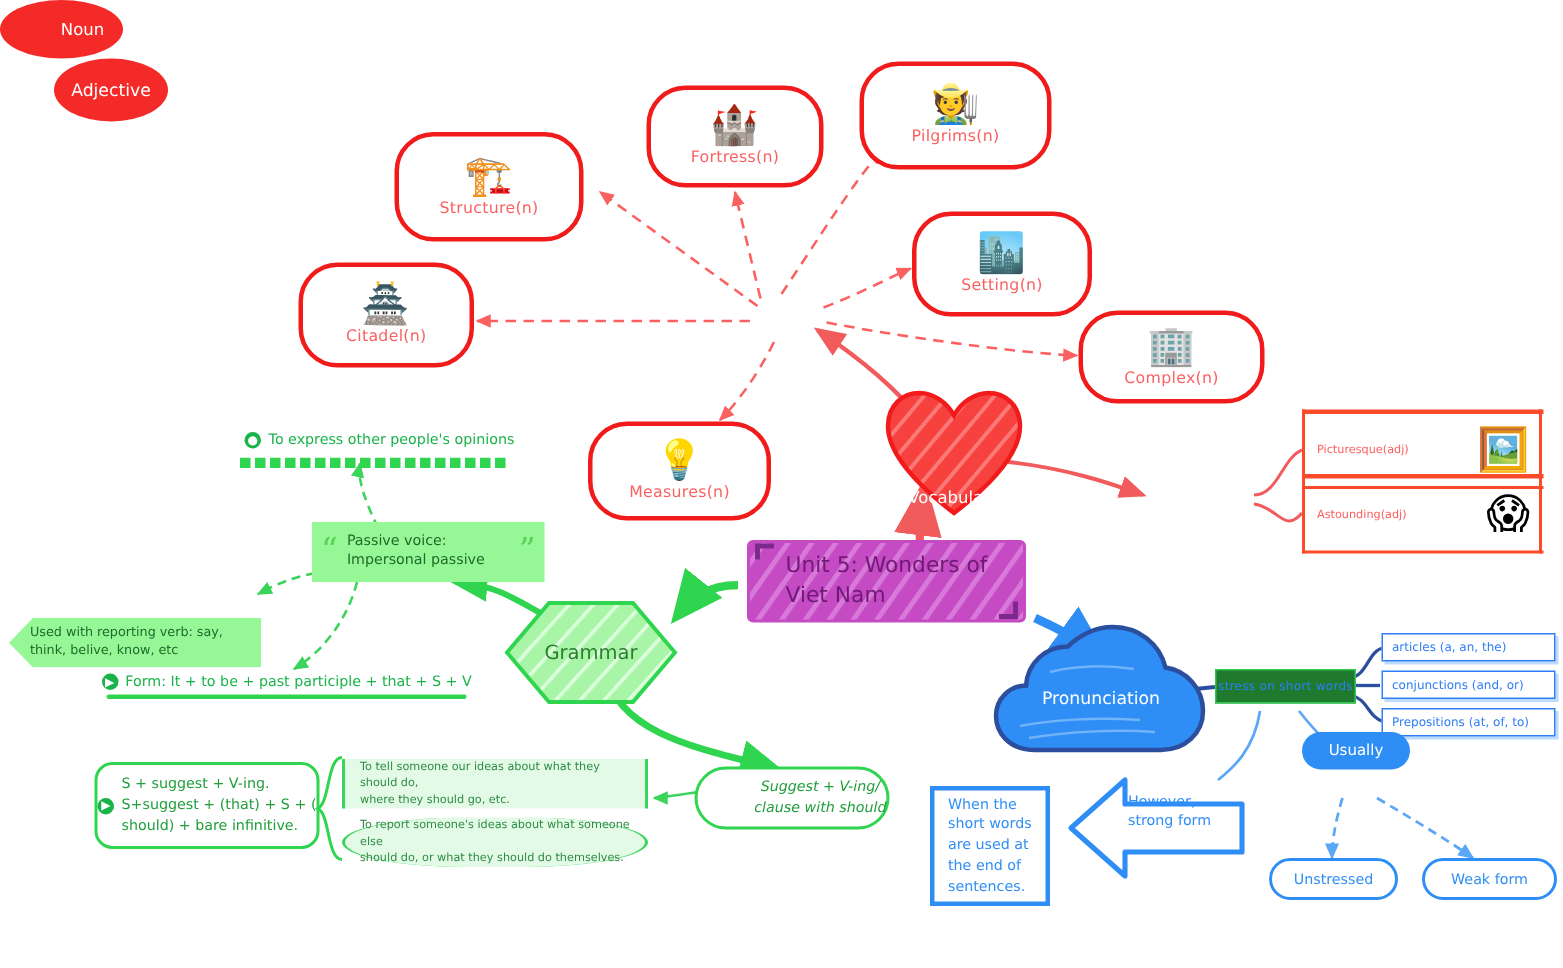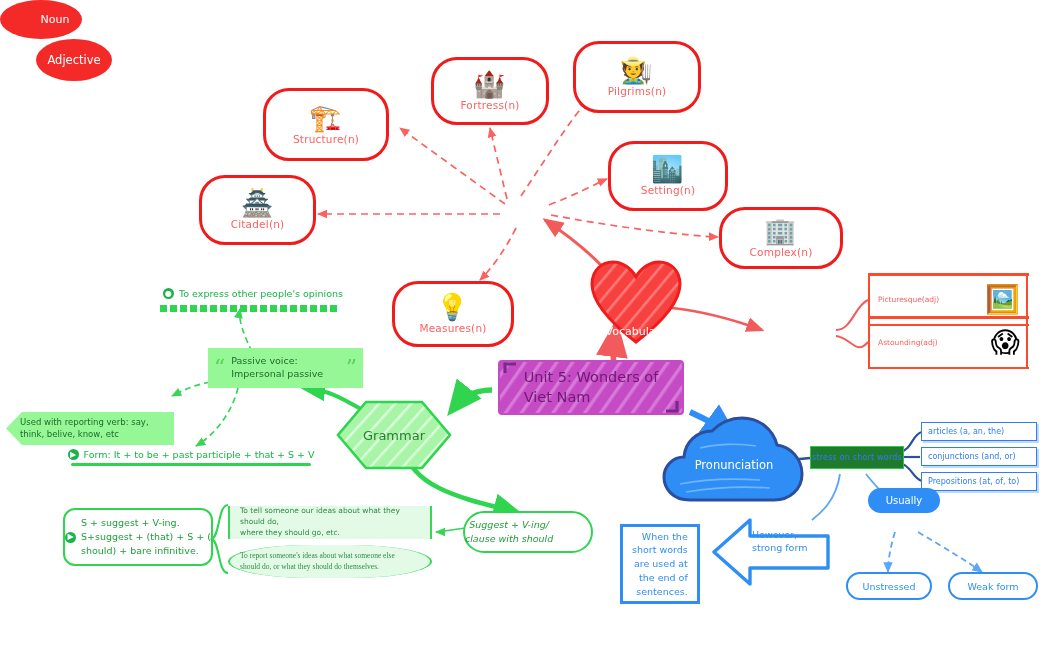--- a/index.html
+++ b/index.html
@@ -61,21 +61,21 @@
   .greenline .rule{height:3px;background:#2fd44f;border-radius:2px;margin-top:3px;}
   .dashrule{position:absolute;height:9px;}
 
   .roundgreen{position:absolute;border:2.5px solid #2fd44f;border-radius:12px;
         background:#fff;box-sizing:border-box;display:flex;align-items:center;
         justify-content:center;}
   .roundgreen .rgt{font-size:9.5px;color:#1f9e3a;line-height:1.45;text-align:left;}
 
   .pillgreen{position:absolute;border:2.5px solid #2fd44f;border-radius:22px;
         background:#fff;box-sizing:border-box;display:flex;align-items:center;
-        justify-content:flex-start;}
+        justify-content:flex-end;}
   .pillgreen .pgt{font-size:9.5px;color:#1f9e3a;line-height:1.45;
         font-style:italic;text-align:center;}
 
   .gbrk{position:absolute;background:#e3fbe6;box-sizing:border-box;
         display:flex;align-items:center;}
   .gbrk .gbt{font-size:7.5px;color:#2f8a45;line-height:1.45;text-align:left;
         padding:0 10px;}
 
   .circicon{width:11px;height:11px;border-radius:50%;background:#19b34a;
         color:#fff;font-size:8px;display:flex;align-items:center;
@@ -113,21 +113,21 @@
         color:#2f8ef5;font-size:9.5px;line-height:1.4;text-align:left;}
 
   .bluebrk{position:absolute;box-sizing:border-box;
         border-left:3px solid #2f8ef5;border-right:3px solid #2f8ef5;
         display:flex;align-items:center;}
   .bluebrk::before,.bluebrk::after{content:"";position:absolute;left:-3px;right:-3px;
         height:3px;background:#2f8ef5;}
   .bluebrk::before{top:0;}
   .bluebrk::after{bottom:0;}
   .bluebrk .bkt{font-size:9.5px;color:#2f8ef5;line-height:1.45;
-        padding-left:9px;text-align:right;}
+        padding-left:9px;text-align:left;}
 </style>
 </head>
 <body>
 
 <div id="canvas">
 
   <svg id="wires" viewBox="0 0 1042 645">
     <defs>
       <marker id="ar-red" markerWidth="7" markerHeight="7" refX="5.4" refY="3" orient="auto">
         <path d="M0,0.4 L6,3 L0,5.6 z" fill="#fb6161"></path>
@@ -355,21 +355,21 @@
   <svg style="position:absolute;left:208px;top:503px;" width="24" height="72">
     <path d="M20,2 C10,2 12,32 4,36 C12,40 10,70 20,70" stroke="#2fd44f" stroke-width="2" fill="none"></path>
   </svg>
 
   <div class="gbrk" style="left:228px;top:506px;width:204px;height:33px;
         border-left:2.5px solid #3ad45a;border-right:2.5px solid #3ad45a;">
     <span class="gbt" style="white-space: pre-line;">To tell someone our ideas about what they should do,
 where they should go, etc.</span>
   </div>
   <div class="gbrk" style="left:228px;top:545px;width:204px;height:33px;
-        border-radius:40%/50%;border-left:2.5px solid #3ad45a;border-right:2.5px solid #3ad45a;font-family:Liberation Serif, serif;">
+        border-radius:40%/50%;border-left:2.5px solid #3ad45a;border-right:2.5px solid #3ad45a;">
     <span class="gbt" style="white-space: pre-line;">To report someone's ideas about what someone else
 should do, or what they should do themselves.</span>
   </div>
 
   <div class="pillgreen" style="left:463px;top:511px;width:130px;height:42px;">
     <span class="pgt" style="white-space: pre-line;">Suggest + V-ing/
 clause with should</span>
   </div>
 
   <div class="cloud" style="left:660px;top:414px;width:148px;height:96px;">

